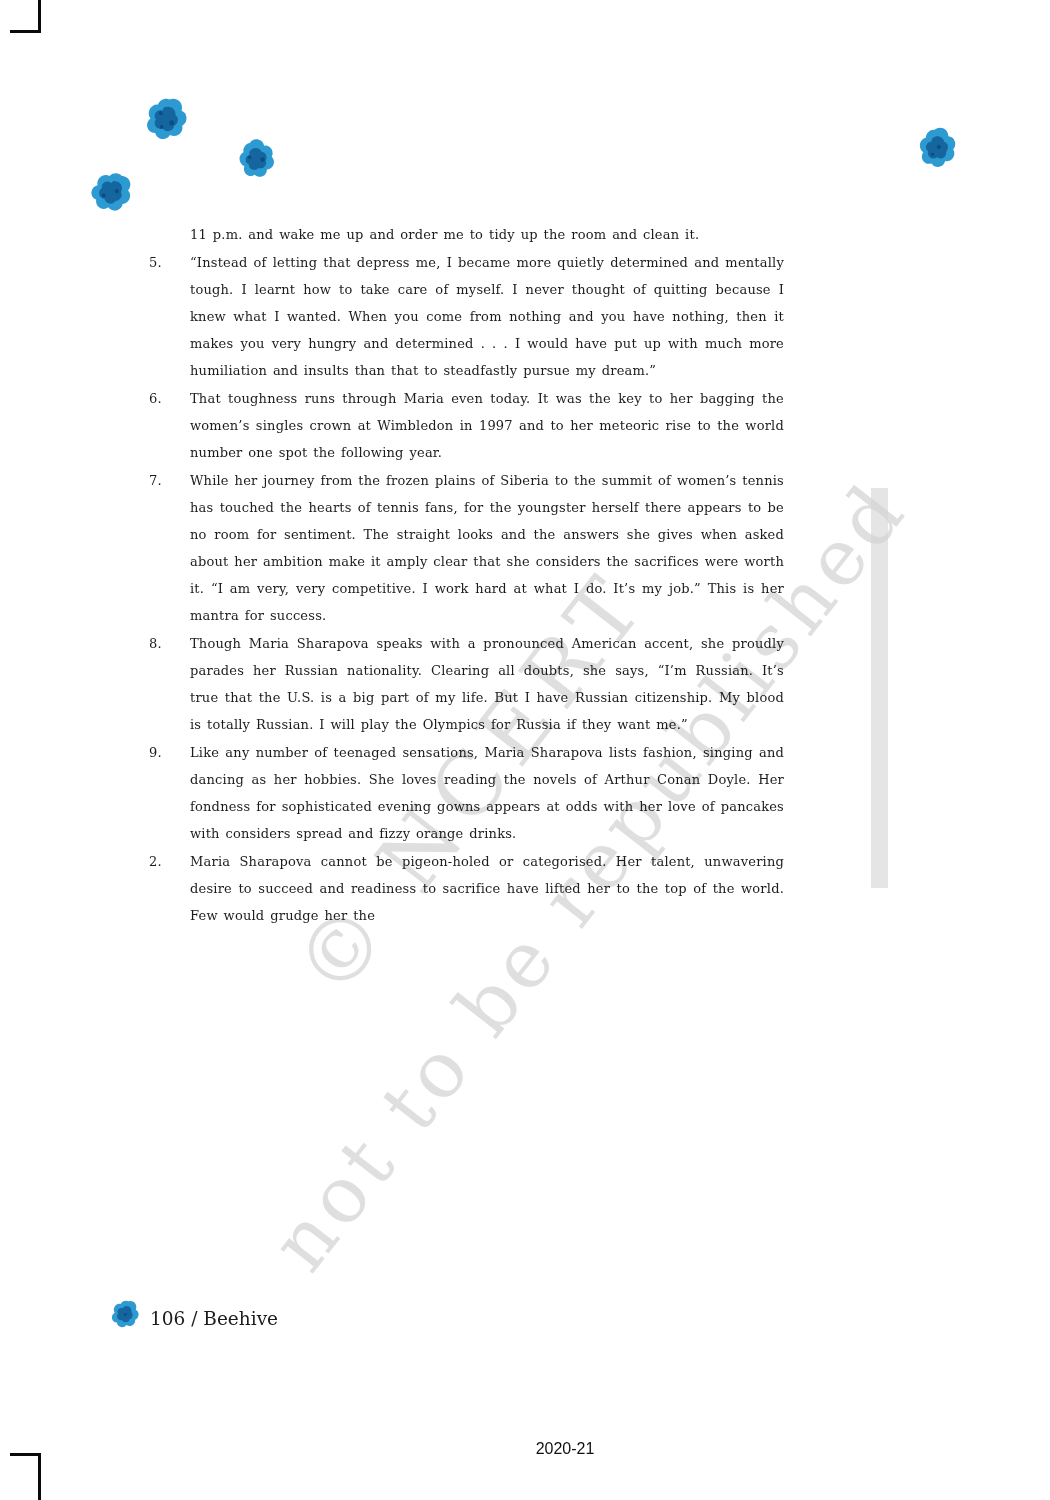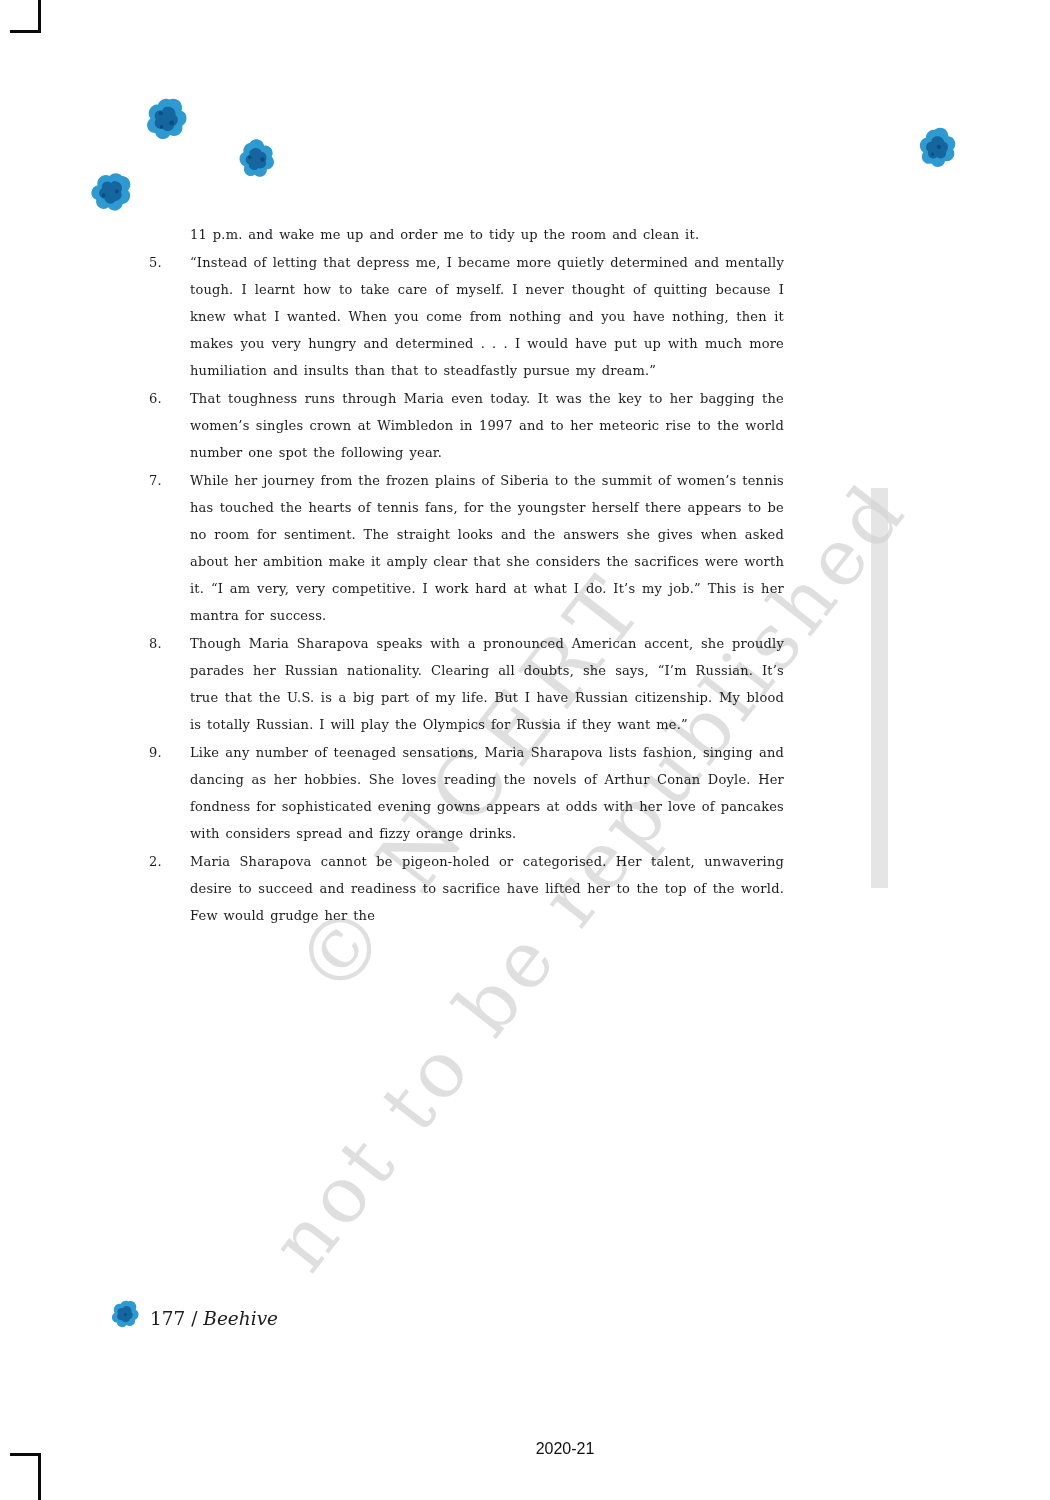--- a/index.html
+++ b/index.html
@@ -67,21 +67,21 @@
     position:absolute;left:-41px;top:0;width:38px;
     text-align:left;
   }
   .ptext{text-align:justify;}
 
   
   .footer-left{
     position:absolute;left:150px;top:1308px;z-index:3;
     font-size:18.5px;
   }
-  .footer-left .book{font-style:italic;}
+  .footer-left .book{}
   .footer-year{
     position:absolute;left:0;top:1440px;width:100%;z-index:3;
     text-align:center;
     font-family:"Liberation Sans","DejaVu Sans",sans-serif;
     font-size:16px;color:#111;padding-left:40px;
   }
 </style>
 </head>
 <body>
 
@@ -169,18 +169,18 @@
     </div>
 
     <div class="para">
       <span class="pnum">2.</span>
       <div class="ptext">Maria Sharapova cannot be pigeon-holed or categorised. Her talent, unwavering desire to succeed and readiness to sacrifice have lifted her to the top of the world. Few would grudge her the</div>
     </div>
 
   </div>
 
   <div class="footer-left">
-    <span>177</span><span> / </span><span class="book">Beehive</span>
+    <span>106</span><span> / </span><span class="book">Beehive</span>
   </div>
 
   <div class="footer-year">2020-21</div>
 
 </div>
 
 </body></html>

